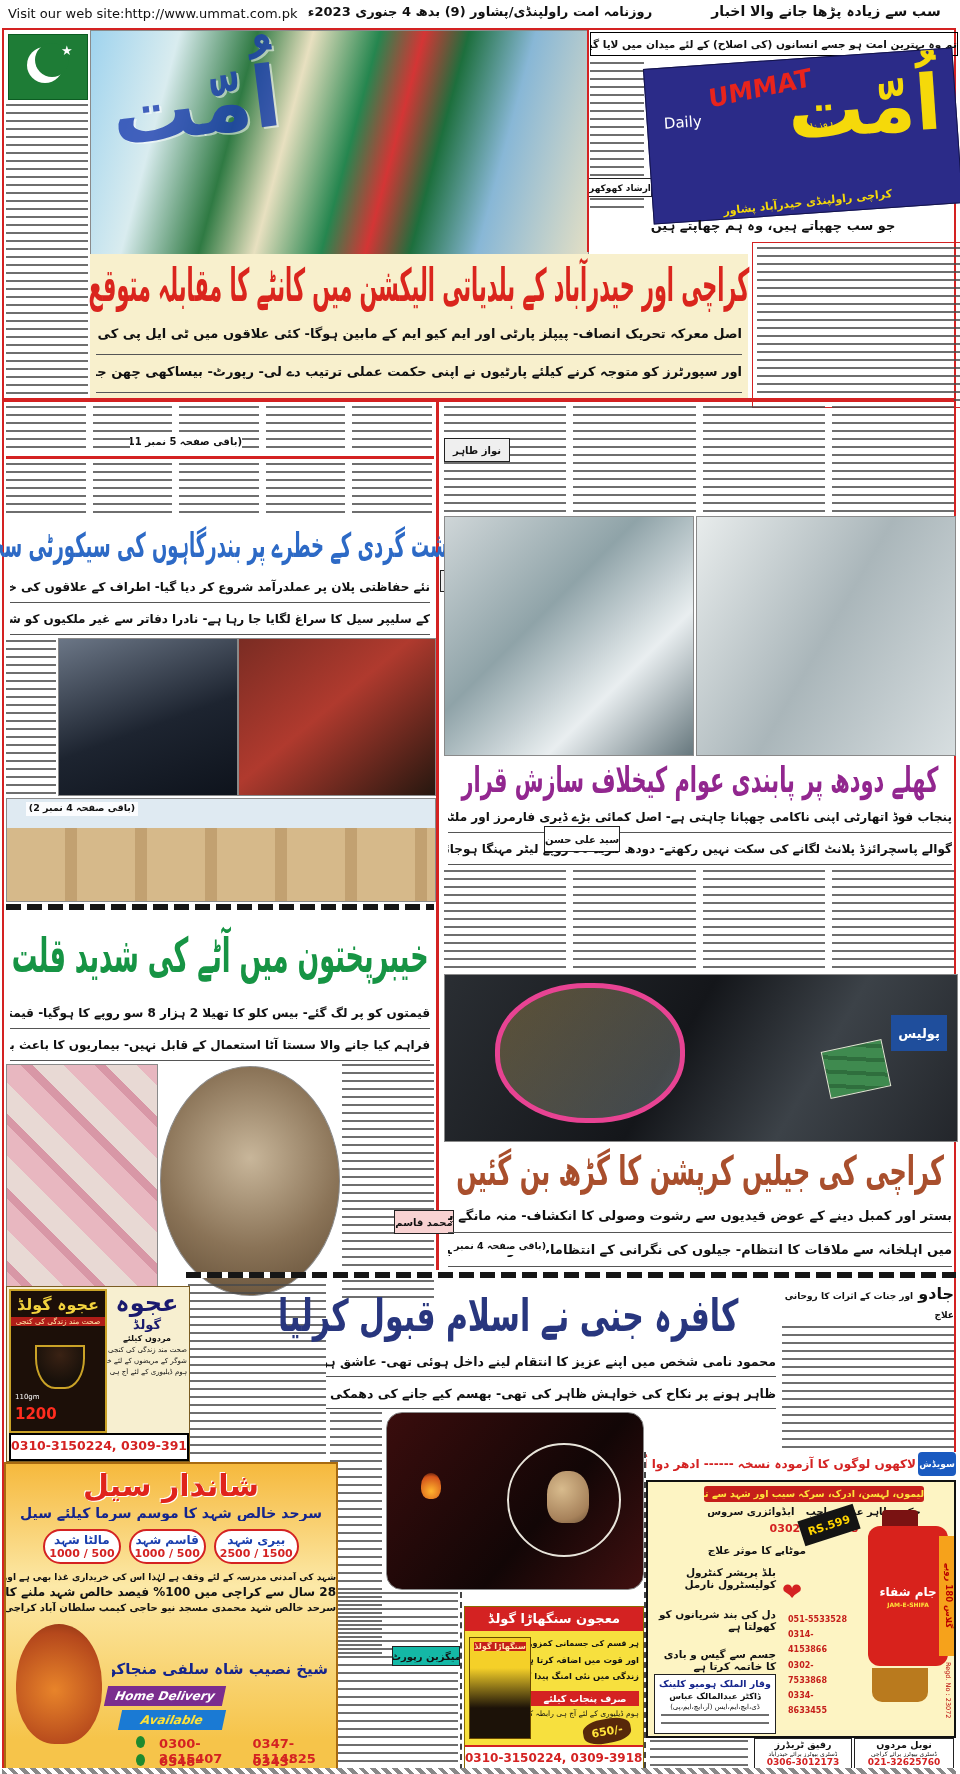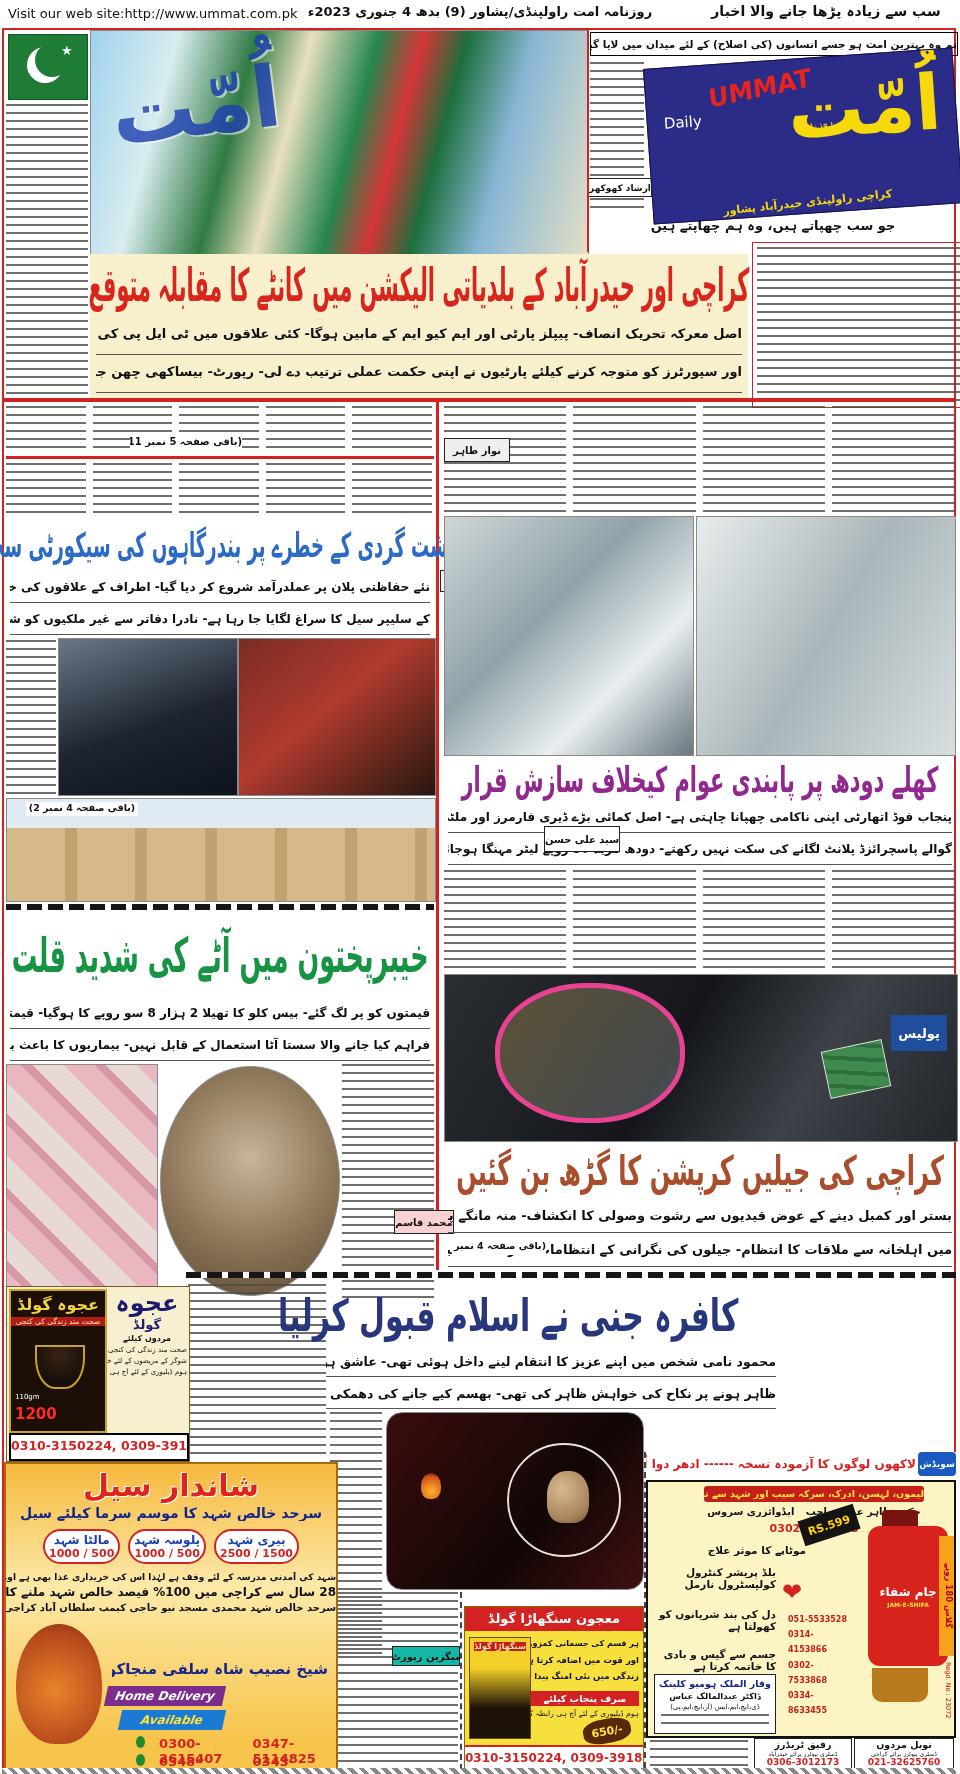--- a/index.html
+++ b/index.html
@@ -174,20 +174,25 @@
 
   <div class="abs dash" style="left:186px;top:1272px;width:770px;height:6px"></div>
 
   <div class="abs st" style="left:188px;top:1284px;width:138px;height:174px"></div>
   <div class="abs rtl hl" style="left:240px;top:1286px;width:536px;height:60px;color:#28367e">
     <span style="font-size:26px;transform:scale(1.15,1.7)">کافرہ جنی نے اسلام قبول کرلیا</span>
   </div>
   <div class="abs rtl sub" style="left:326px;top:1348px;width:450px;height:28px;font-size:12.5px">محمود نامی شخص میں اپنے عزیز کا انتقام لینے داخل ہوئی تھی- عاشق ہو کر بیس برس تک پیچھا نہیں چھوڑا</div>
   <div class="abs rtl sub" style="left:326px;top:1380px;width:450px;height:28px;font-size:12.5px">ظاہر ہونے پر نکاح کی خواہش ظاہر کی تھی- بھسم کیے جانے کی دھمکی پر پیچھا چھوڑنے کی ہامی بھری</div>
 
+  <div class="abs rtl" style="left:782px;top:1284px;width:172px;height:166px">
+    <span style="font-size:16px;font-weight:700;color:#111">جادو</span>
+    <span style="font-size:9px;font-weight:700">اور جنات کے اثرات کا روحانی علاج</span>
+    <div class="st" style="width:100%;height:126px;margin-top:4px"></div>
+  </div>
 
   <div class="abs photo" style="left:386px;top:1412px;width:256px;height:176px;border-radius:16px;overflow:hidden;
               background:linear-gradient(130deg,#3a0d0d,#120606 60%,#401010)">
     <div class="abs" style="left:120px;top:30px;width:110px;height:110px;border:2px solid #e8e4da;border-radius:50%"></div>
     <div class="abs" style="left:160px;top:58px;width:42px;height:52px;border-radius:45% 45% 35% 35%;
                 background:radial-gradient(circle at 35% 35%,#d8bb8d,#a7825b 70%,#6e5236)"></div>
     <div class="abs" style="left:34px;top:60px;width:20px;height:26px;border-radius:50% 50% 40% 40%;
                 background:radial-gradient(circle at 50% 70%,#ffb52e,#d4541a 70%,transparent)"></div>
   </div>
   <div class="abs st" style="left:330px;top:1412px;width:52px;height:248px"></div>
@@ -220,21 +225,21 @@
               background:linear-gradient(180deg,#f6b93d,#fce9a8 40%,#f6c44a 90%)">
     <div class="rtl" style="text-align:center;font-size:30px;font-weight:700;color:#e0241c;margin-top:4px;
                 text-shadow:1px 1px 0 #fff,-1px -1px 0 #fff">شاندار سیل</div>
     <div class="rtl nw" style="text-align:center;font-size:14px;font-weight:700;color:#15258c;margin-top:2px">سرحد خالص شہد کا موسم سرما کیلئے سیل</div>
     <div class="rtl" style="display:flex;gap:8px;justify-content:center;margin-top:8px;padding:0 6px">
       <div class="badge">
         <div class="bn">بیری شہد</div>
         <div class="bp ltr">2500 / 1500</div>
       </div>
       <div class="badge">
-        <div class="bn">پلوسہ شہد</div>
+        <div class="bn">قاسم شہد</div>
         <div class="bp ltr">1000 / 500</div>
       </div>
       <div class="badge">
         <div class="bn">مالٹا شہد</div>
         <div class="bp ltr">1000 / 500</div>
       </div>
     </div>
     <div class="rtl nw" style="text-align:center;font-size:9px;font-weight:700;margin-top:8px">شہد کی آمدنی مدرسہ کے لئے وقف ہے لہٰذا اس کی خریداری غذا بھی ہے اور ثواب بھی</div>
     <div class="rtl nw" style="text-align:center;font-size:12px;font-weight:700;margin-top:3px">28 سال سے کراچی میں 100% فیصد خالص شہد ملنے کا مرکز</div>
     <div class="rtl nw" style="text-align:left;font-size:10px;font-weight:700;margin-top:3px">سرحد خالص شہد محمدی مسجد نیو حاجی کیمپ سلطان آباد کراچی</div>

